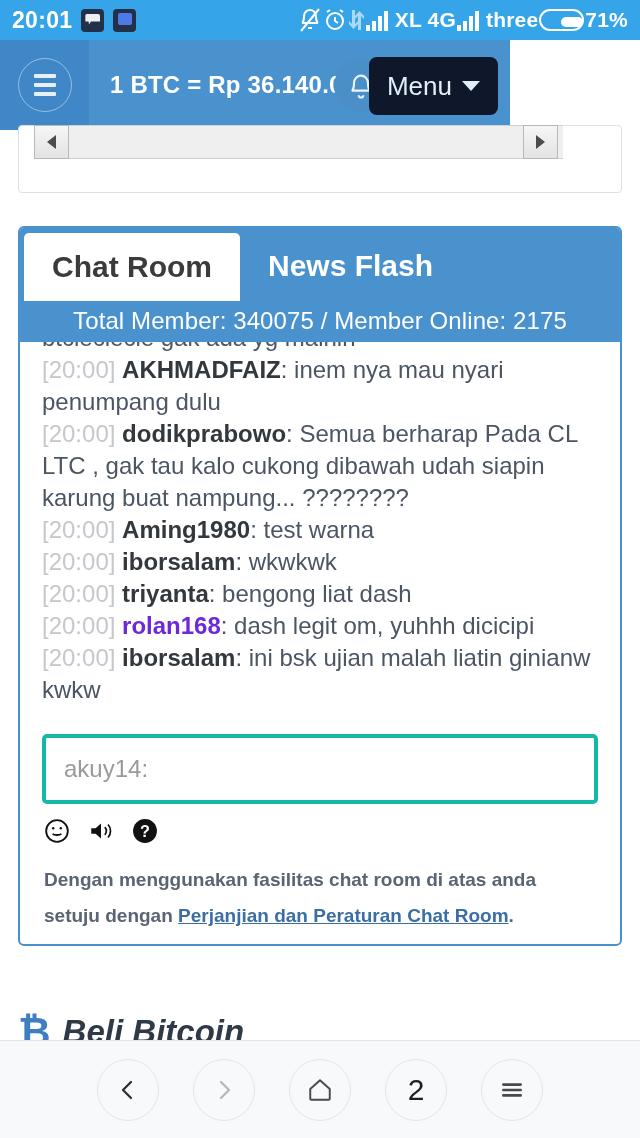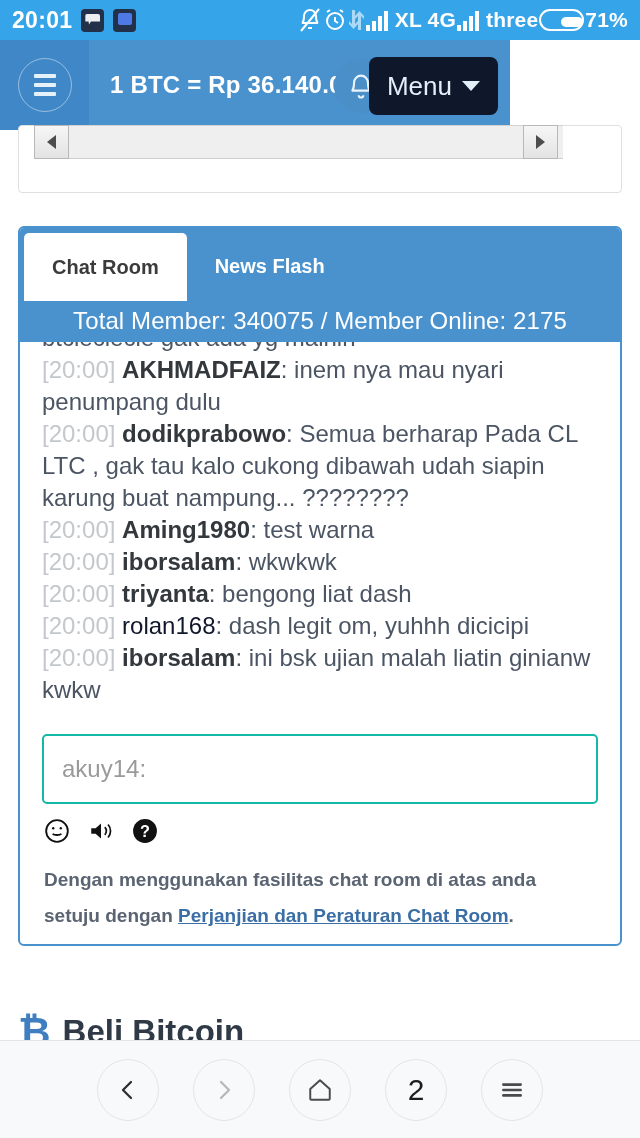--- a/index.html
+++ b/index.html
@@ -111,21 +111,21 @@
     position: absolute; left: 18px; top: 226px; width: 604px; height: 720px;
     border: 2px solid #4a92ce; border-radius: 6px;
     background: #ffffff; overflow: hidden;
   }
   .tabs-bar {
     height: 72px; background: #4a92ce;
     display: flex; align-items: flex-end; padding-left: 4px;
   }
   .tab {
     height: 68px; display: flex; align-items: center;
-    padding: 0 28px; font-size: 20px; font-weight: bold;
+    padding: 0 28px; font-size: 30px; font-weight: bold;
   }
   .tab.active {
     background: #ffffff; color: #3b3b3b;
     border-radius: 5px 5px 0 0; margin-bottom: -1px;
   }
   .tab.inactive { color: #ffffff; }
   .member-bar {
     height: 42px; background: #4a92ce; color: #ffffff;
     display: flex; align-items: center; justify-content: center;
     font-size: 24px; letter-spacing: .1px;
@@ -134,45 +134,45 @@
     height: 378px; padding: 0 22px; overflow: hidden;
     background: #ffffff; position: relative;
   }
   .msgs-inner { margin-top: -20px; }
   .msg {
     font-size: 24px; line-height: 32px; color: #4b5563;
     word-wrap: break-word;
   }
   .ts { color: #c4c8cc; }
   .nick { color: #33383d; font-weight: bold; }
-  .nick.orange { color: #0f172a; font-weight: normal; }
+  .nick.orange { color: #6d28d9; font-weight: bold; }
   .msg-body { color: #4b5563; }
 
   .input-wrap { padding: 14px 22px 0 22px; }
   .chat-input {
-    width: 100%; height: 70px; border: 2px solid #14b8a6; border-radius: 5px;
+    width: 100%; height: 70px; border: 4px solid #14b8a6; border-radius: 5px;
     background: #ffffff; font-size: 24px; color: #9a9a9a;
     padding: 0 18px; font-family: "Liberation Sans", sans-serif;
   }
   .chat-input::placeholder { color: #9a9a9a; opacity: 1; }
   .icon-row { display: flex; align-items: center; gap: 18px; padding: 14px 24px 0 24px; }
   .ic { width: 26px; height: 26px; display: block; }
   .disclaimer {
     padding: 18px 24px 0 24px; font-size: 19px; font-weight: bold;
     line-height: 36px; color: #5a6472;
   }
   .disclaimer a { color: #3a6ea5; text-decoration: underline; }
 
   
   .beli {
     position: absolute; left: 18px; top: 1012px;
     display: flex; align-items: center; gap: 12px;
   }
   .btc-sym { font-size: 40px; color: #3f7fc1; font-weight: bold; line-height: 1; }
-  .beli-txt { font-size: 33px; font-weight: bold; color: #2f3a46; }
+  .beli-txt { font-size: 33px; font-weight: bold; color: #2f3a46; font-style: italic; }
 
   
   .botnav {
     position: absolute; left: 0; bottom: 0; width: 640px; height: 98px;
     background: #f8f9fa; border-top: 1px solid #e2e4e6;
     display: flex; align-items: center; justify-content: center; gap: 34px;
   }
   .nav-btn {
     width: 62px; height: 62px; border-radius: 50%;
     border: 1px solid #e3e5e7; background: #f8f9fa;

